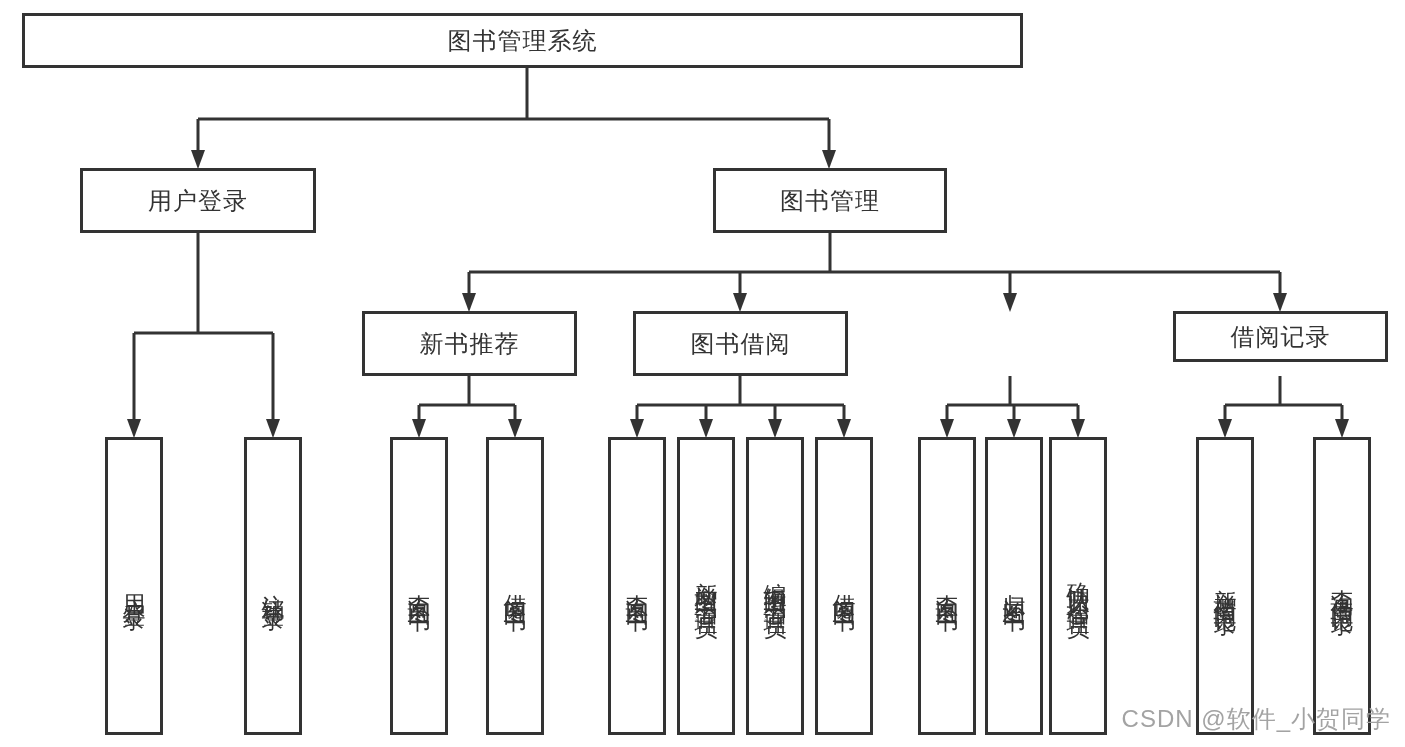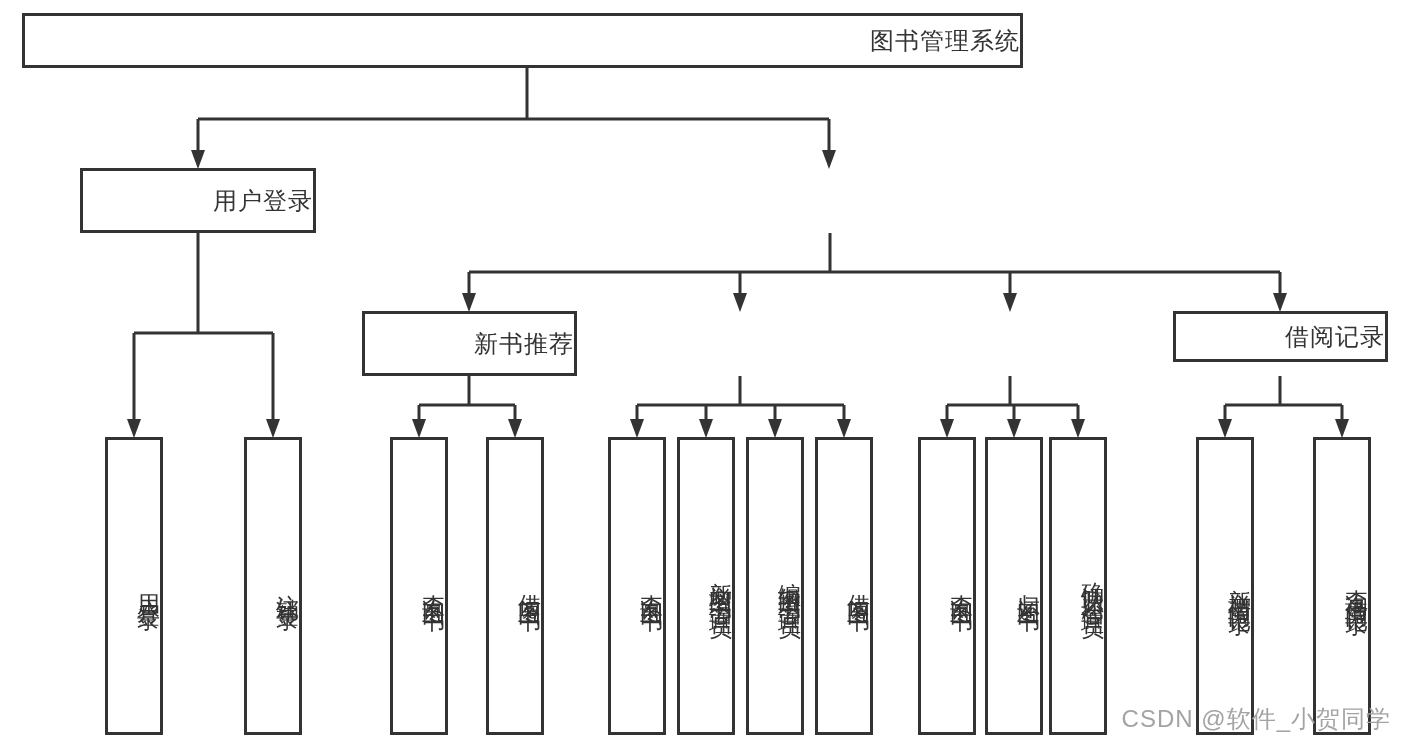--- a/index.html
+++ b/index.html
@@ -17,21 +17,21 @@
     background:#ffffff;
     overflow:hidden;
   }
   svg.connectors{position:absolute;left:0;top:0;width:1405px;height:747px;}
   .edge{stroke:var(--line);stroke-width:3;fill:none;}
   .arrow{fill:var(--line);stroke:none;}
   .node{
     position:absolute;
     border:3px solid var(--line);
     background:var(--box-bg);
-    display:flex;align-items:center;justify-content:flex-end;
+    display:flex;align-items:center;justify-content:center;
     font-size:24px;
     letter-spacing:1px;
     color:var(--text);
   }
   .node.leaf{font-size:23px;}
   .leaf .vtext{
     writing-mode:vertical-rl;
     text-orientation:mixed;
     letter-spacing:5px;
     line-height:1;
@@ -87,23 +87,29 @@
     <polygon class="arrow" points="1335,419 1349,419 1342,438"></polygon>
   </svg>
 
   <div class="node" style="left:22px;top:13px;width:1001px;height:55px">
     <span>图书管理系统</span>
   </div>
 
   <div class="node" style="left:80px;top:168px;width:236px;height:65px">
     <span>用户登录</span>
   </div>
+  <div class="node" style="left:713px;top:168px;width:234px;height:65px">
+    <span>图书管理</span>
+  </div>
 
   <div class="node" style="left:362px;top:311px;width:215px;height:65px">
     <span>新书推荐</span>
+  </div>
+  <div class="node" style="left:633px;top:311px;width:215px;height:65px">
+    <span>图书借阅</span>
   </div>
   <div class="node" style="left:1173px;top:311px;width:215px;height:51px">
     <span>借阅记录</span>
   </div>
 
   <div class="node leaf" style="left:105px;top:437px;width:58px;height:298px">
     <span class="vtext">用户登录</span>
   </div>
   <div class="node leaf" style="left:244px;top:437px;width:58px;height:298px">
     <span class="vtext">注销登录</span>

